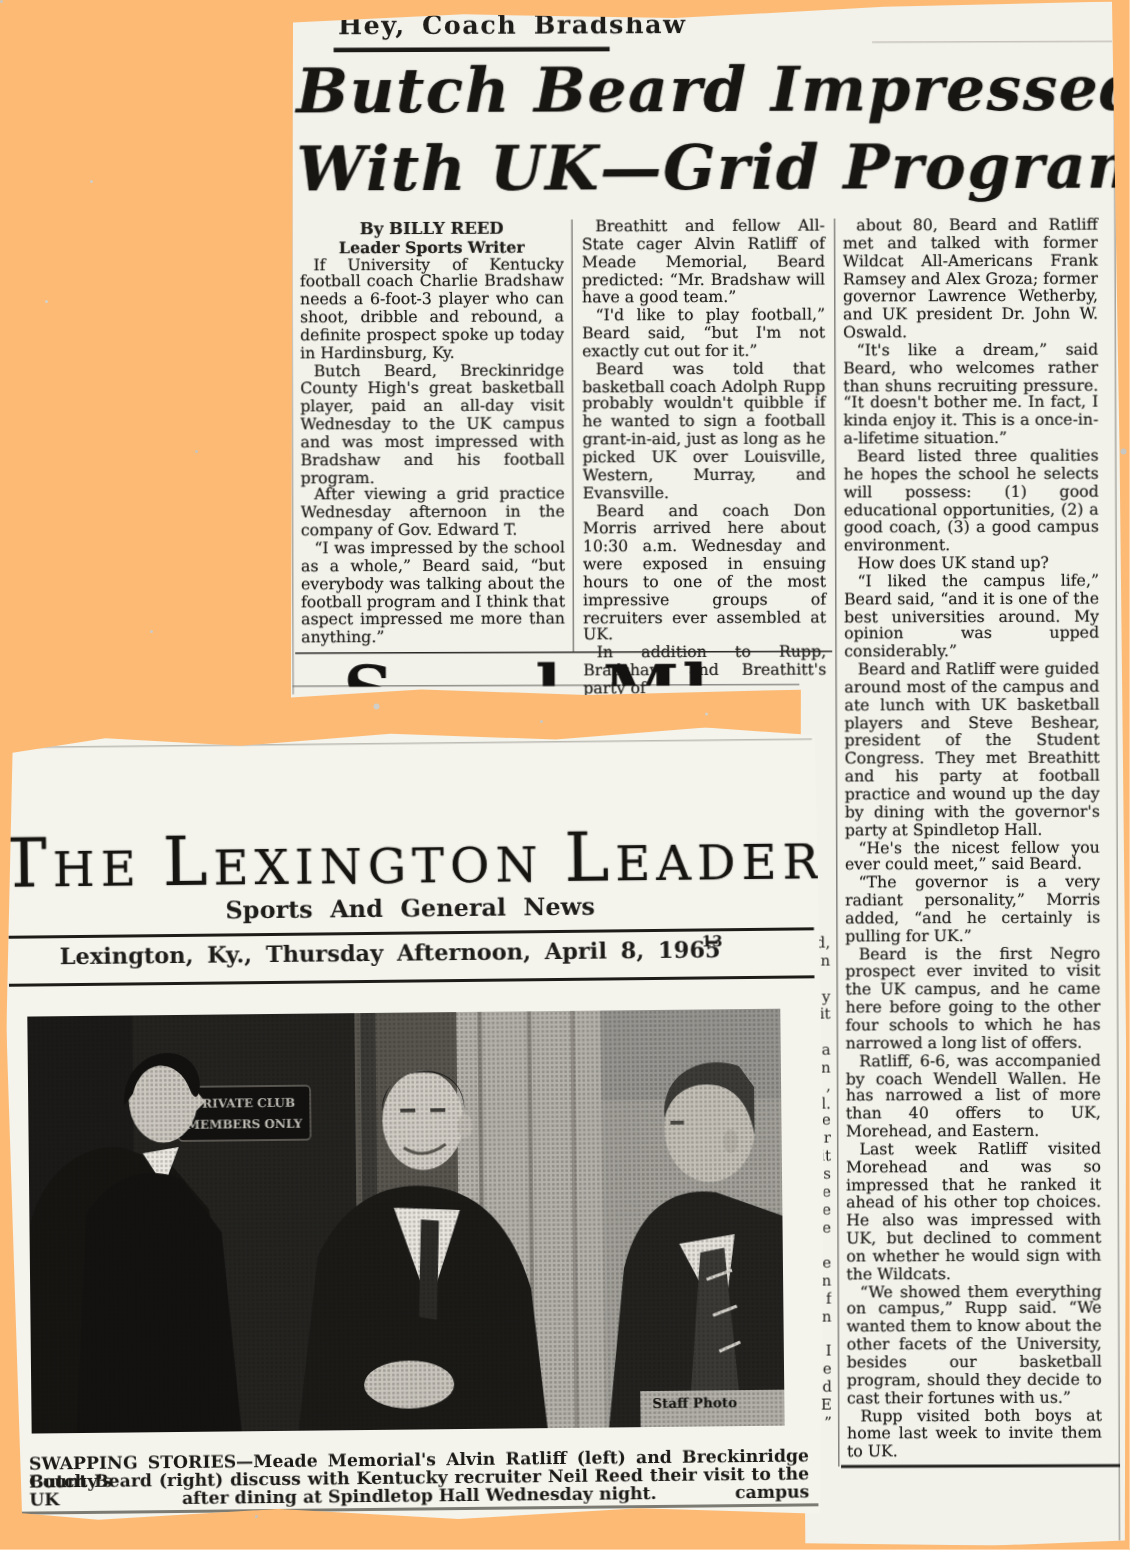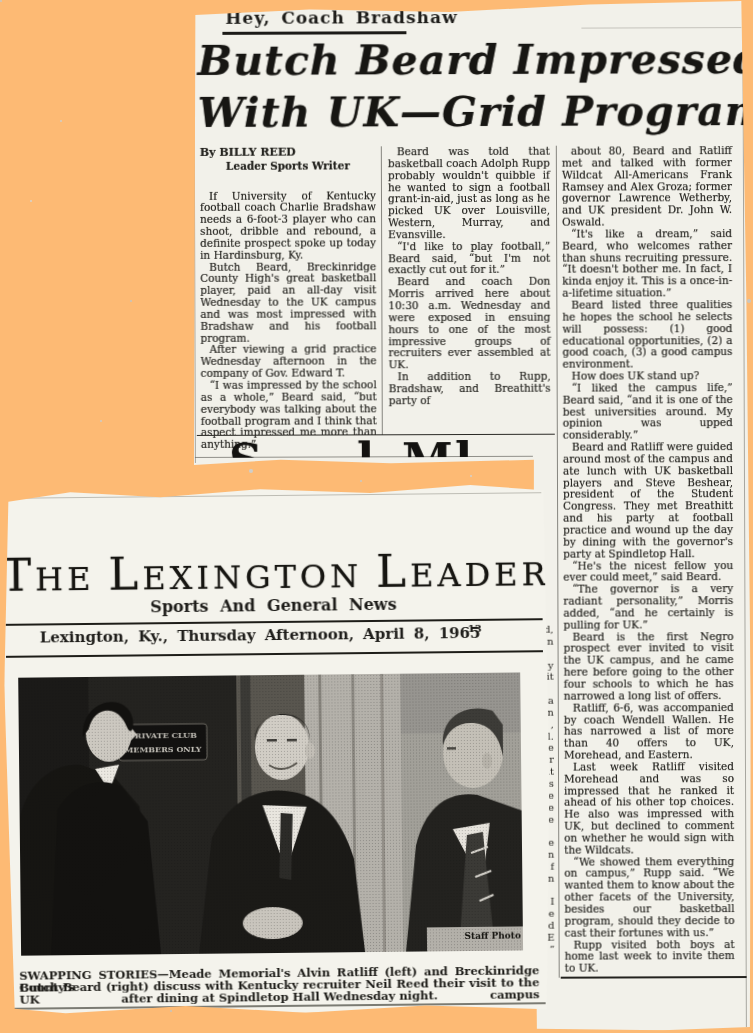--- a/index.html
+++ b/index.html
@@ -27,22 +27,22 @@
   #kicker{position:absolute;left:36px;top:7px;font-size:17px;font-weight:bold;letter-spacing:1px;word-spacing:4px;}
   #kickerRule{position:absolute;left:33px;top:31px;width:184px;height:3px;background:#1c1b18;}
   .headline{position:absolute;left:8px;width:548px;text-align:center;font-style:italic;font-weight:bold;
     font-size:41px;letter-spacing:1px;white-space:nowrap;color:#171613;text-shadow:0 0 1px rgba(25,24,20,.55);}
   #hl1{top:36px;} #hl2{top:88px;}
 
   .col{position:absolute;top:146px;font-size:10.5px;line-height:11.85px;text-align:justify;
        color:#201f1b;text-shadow:0 0 .5px rgba(32,31,27,.5);}
   .col p{margin:0;text-indent:9px;}
   #col1{left:10px;width:176px;} #col2{left:198px;width:162px;} #col3{left:372px;width:170px;}
-  #byline{text-align:left;font-weight:bold;font-size:11px;line-height:12.5px;}
-  #bytitle{text-align:center;font-weight:bold;font-size:10.5px;line-height:12px;margin-bottom:19px;}
+  #byline{text-align:center;font-weight:bold;font-size:11px;line-height:12.5px;}
+  #bytitle{text-align:center;font-weight:bold;font-size:10.5px;line-height:12px;margin-bottom:0;}
   .vrule{position:absolute;width:1px;background:#4a4944;opacity:.65;}
   #vr1{left:191px;top:146px;height:288px;} #vr2{left:366px;top:146px;height:832px;}
   #hr12{position:absolute;left:6px;top:434px;width:358px;height:1px;background:#2a2925;}
   #endRule{position:absolute;left:368px;top:977px;width:186px;height:2px;background:#23221e;}
 
   #cutoffRow{position:absolute;left:8px;top:437px;width:350px;height:20px;overflow:hidden;}
   #cutoffRow span{position:absolute;top:0;font-size:46px;font-weight:bold;color:#131210;line-height:46px;}
   #cg0{left:30px;} #cg1{left:158px;} #cg2{left:203px;} #cg3{left:256px;}
 
   #fragments{position:absolute;left:341px;top:624px;width:21px;height:396px;overflow:hidden;
@@ -63,21 +63,21 @@
     font-size:16px;word-spacing:6px;}
   .hline{position:absolute;left:4px;width:537px;height:2px;background:#1d1c18;}
   #mhRule1{top:138px;} #mhRule2{top:170px;}
   #dateline{position:absolute;left:38px;top:143px;font-size:15px;font-weight:bold;word-spacing:4px;}
   #pageNum{position:absolute;left:466px;top:142px;font-size:10px;font-weight:bold;}
 
   #photo{position:absolute;left:16px;top:192px;width:502px;height:278px;background:#8f8f8f;overflow:hidden;}
   #halftone{position:absolute;left:0;top:0;width:100%;height:100%;
     background-image:radial-gradient(rgba(15,15,15,.22) .8px,rgba(0,0,0,0) 1px);background-size:3px 3px;}
   #credit{position:absolute;left:414px;top:258px;width:86px;font-size:9px;font-weight:bold;color:#14130f;
-    text-align:right;}
+    text-align:left;}
   .cap{position:absolute;left:14px;width:520px;font-weight:bold;font-size:11.5px;line-height:12.2px;color:#1b1a16;}
   #cap1{top:484px;text-align:justify;text-align-last:justify;}
   #cap2{top:496px;text-align:justify;text-align-last:justify;}
   #cap3{top:508px;text-align:center;}
 </style>
 </head>
 <body>
 
 <div id="page">
   <div id="specks"></div>
@@ -99,22 +99,23 @@
       <div id="bytitle">Leader Sports Writer</div>
       <p>If University of Kentucky football coach Charlie Bradshaw needs a 6-foot-3 player who can shoot, dribble and rebound, a definite prospect spoke up today in Hardinsburg, Ky.</p>
       <p>Butch Beard, Breckinridge County High's great basketball player, paid an all-day visit Wednesday to the UK campus and was most impressed with Bradshaw and his football program.</p>
       <p>After viewing a grid practice Wednesday afternoon in the company of Gov. Edward T.</p>
       <p>“I was impressed by the school as a whole,” Beard said, “but everybody was talking about the football program and I think that aspect impressed me more than anything.”</p>
     </div>
 
     <div class="vrule" id="vr1"></div>
 
     <div class="col" id="col2">
+      <p>Breathitt and fellow All-State cager Alvin Ratliff of Meade Memorial, Beard predicted: “Mr. Bradshaw will have a good team.”</p>
+      <p>“I'd like to play football,” Beard said, “but I'm not exactly cut out for it.”</p>
       <p>Beard was told that basketball coach Adolph Rupp probably wouldn't quibble if he wanted to sign a football grant-in-aid, just as long as he picked UK over Louisville, Western, Murray, and Evansville.</p>
-      <p>“I'd like to play football,” Beard said, “but I'm not exactly cut out for it.”</p>
       <p>Beard and coach Don Morris arrived here about 10:30 a.m. Wednesday and were exposed in ensuing hours to one of the most impressive groups of recruiters ever assembled at UK.</p>
       <p>In addition to Rupp, Bradshaw, and Breathitt's party of</p>
     </div>
 
     <div class="vrule" id="vr2"></div>
 
     <div class="col" id="col3">
       <p>about 80, Beard and Ratliff met and talked with former Wildcat All-Americans Frank Ramsey and Alex Groza; former governor Lawrence Wetherby, and UK president Dr. John W. Oswald.</p>
       <p>“It's like a dream,” said Beard, who welcomes rather than shuns recruiting pressure. “It doesn't bother me. In fact, I kinda enjoy it. This is a once-in-a-lifetime situation.”</p>
       <p>Beard listed three qualities he hopes the school he selects will possess: (1) good educational opportunities, (2) a good coach, (3) a good campus environment.</p>

